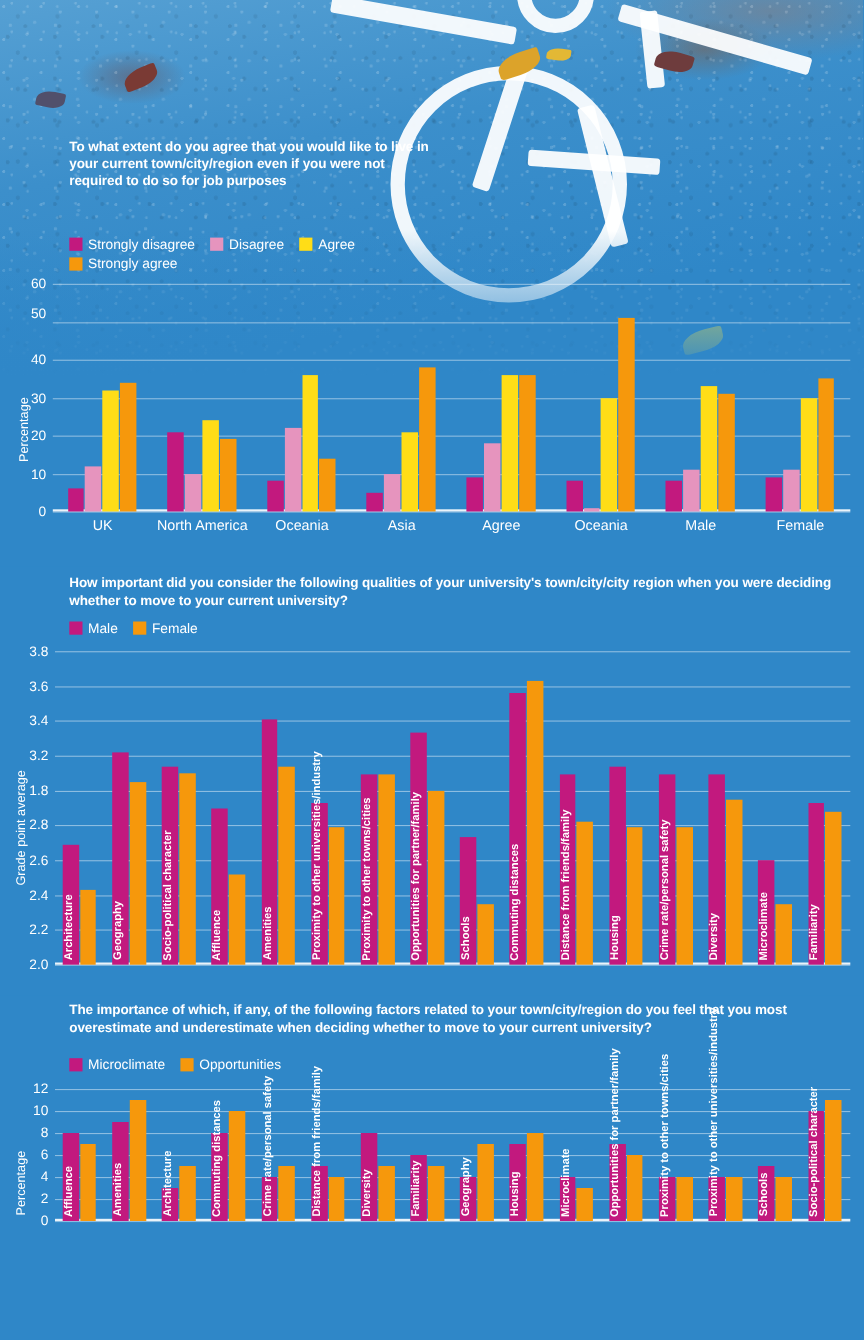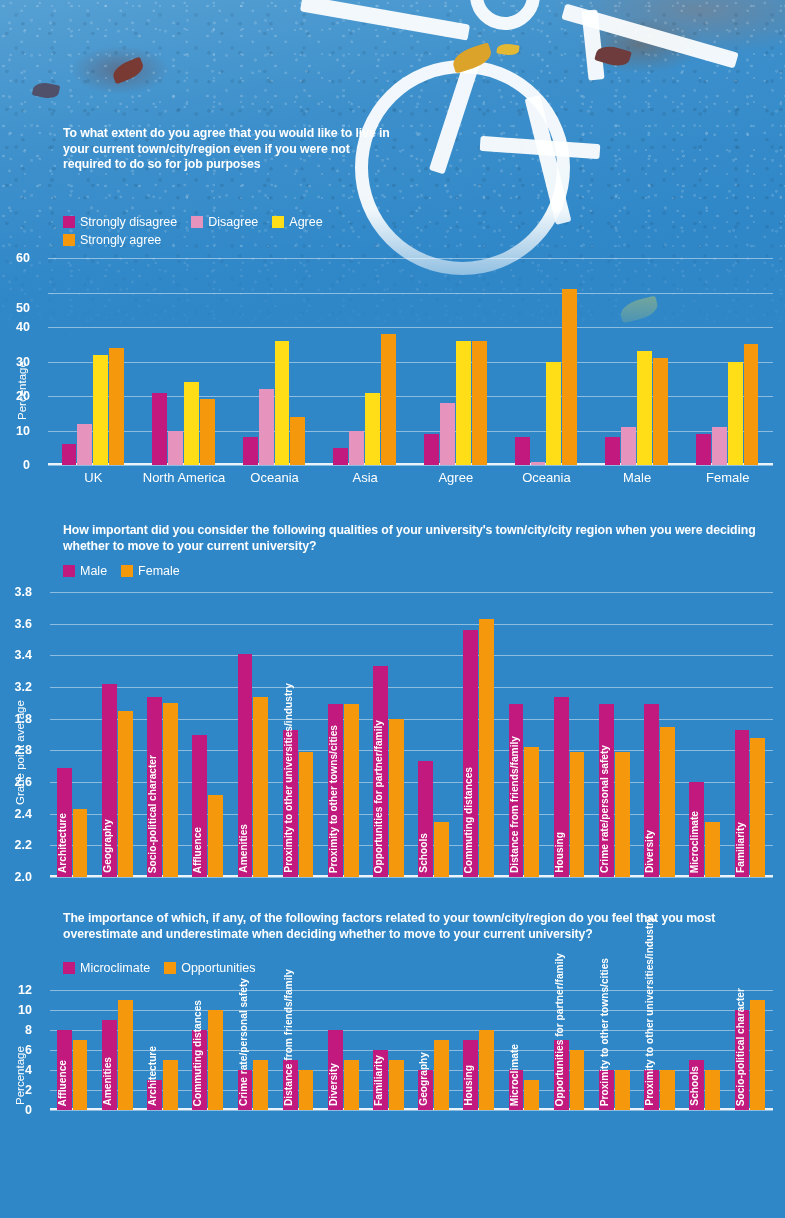--- a/index.html
+++ b/index.html
@@ -66,22 +66,22 @@
   }
   .legend { display: flex; flex-wrap: wrap; align-items: center; }
   .legend .item { display: flex; align-items: center; margin-right: 14px; margin-top: 4px; }
   .legend .sw { width: 12px; height: 12px; margin-right: 5px; display:inline-block; }
   .legend .lb { font-size: 12.5px; }
 
   .plot { position: absolute; }
   .gridline { position: absolute; left: 0; right: 0; height: 1px; background: rgba(255,255,255,.45); }
   .axisline { position:absolute; background: rgba(255,255,255,.9); }
   .ytick {
-    position: absolute; right: 100%; margin-right: 18px;
-    font-size: 12.5px; transform: translateY(-50%); white-space: nowrap; font-weight: bold;
+    position: absolute; right: 100%; margin-right: 6px;
+    font-size: 12.5px; transform: translateY(-50%); white-space: nowrap;
   }
   .ylabel {
     position: absolute; font-size: 11.5px; white-space: nowrap;
     transform-origin: 0 0; transform: rotate(-90deg);
   }
   .bar { position: absolute; bottom: 0; }
   .grouplabel {
     position: absolute; top: 100%; margin-top: 5px;
     font-size: 13px; text-align: center; white-space: nowrap;
     transform: translateX(-50%);
@@ -152,21 +152,21 @@
       <div class="ytick" style="top: 207px;">0</div>
       <div class="gridline" style="top: 172.5px;"></div>
       <div class="ytick" style="top: 172.5px;">10</div>
       <div class="gridline" style="top: 138px;"></div>
       <div class="ytick" style="top: 138px;">20</div>
       <div class="gridline" style="top: 103.5px;"></div>
       <div class="ytick" style="top: 103.5px;">30</div>
       <div class="gridline" style="top: 69px;"></div>
       <div class="ytick" style="top: 69px;">40</div>
       <div class="gridline" style="top: 34.5px;"></div>
-      <div class="ytick" style="top: 50px;">50</div>
+      <div class="ytick" style="top: 27px;">50</div>
       <div class="gridline" style="top: 0px;"></div>
       <div class="ytick" style="top: 0px;">60</div>
       <div class="axisline" style="left: 0px; right: 0px; bottom: 0px; height: 2px;"></div>
       <div class="bar" title="UK — Strongly disagree: 6" style="left: 13.5938px; width: 14.8594px; height: 20.7px; background: rgb(194, 25, 126);"></div>
       <div class="bar" title="UK — Disagree: 12" style="left: 29.4531px; width: 14.8594px; height: 41.4px; background: rgb(230, 148, 190);"></div>
       <div class="bar" title="UK — Agree: 32" style="left: 45.3125px; width: 14.8594px; height: 110.4px; background: rgb(255, 221, 23);"></div>
       <div class="bar" title="UK — Strongly agree: 34" style="left: 61.1719px; width: 14.8594px; height: 117.3px; background: rgb(246, 152, 12);"></div>
       <div class="grouplabel" style="left: 45.3125px;">UK</div>
       <div class="bar" title="North America — Strongly disagree: 21" style="left: 104.219px; width: 14.8594px; height: 72.45px; background: rgb(194, 25, 126);"></div>
       <div class="bar" title="North America — Disagree: 10" style="left: 120.078px; width: 14.8594px; height: 34.5px; background: rgb(230, 148, 190);"></div>

